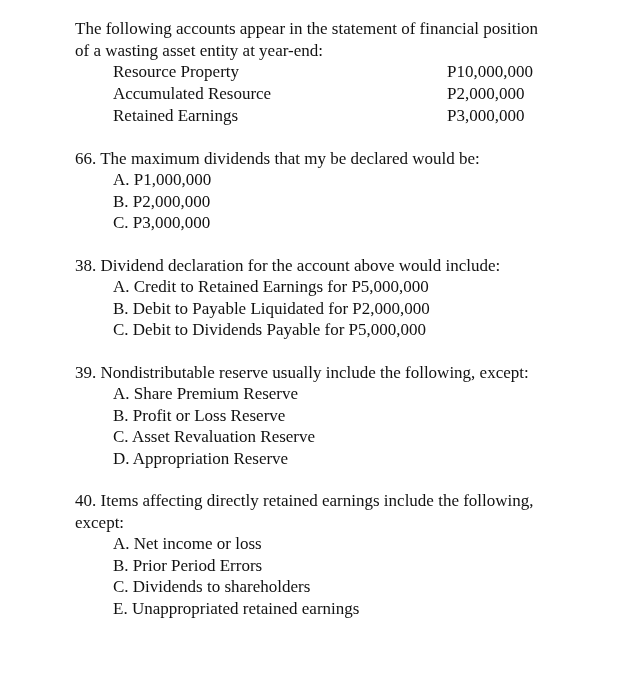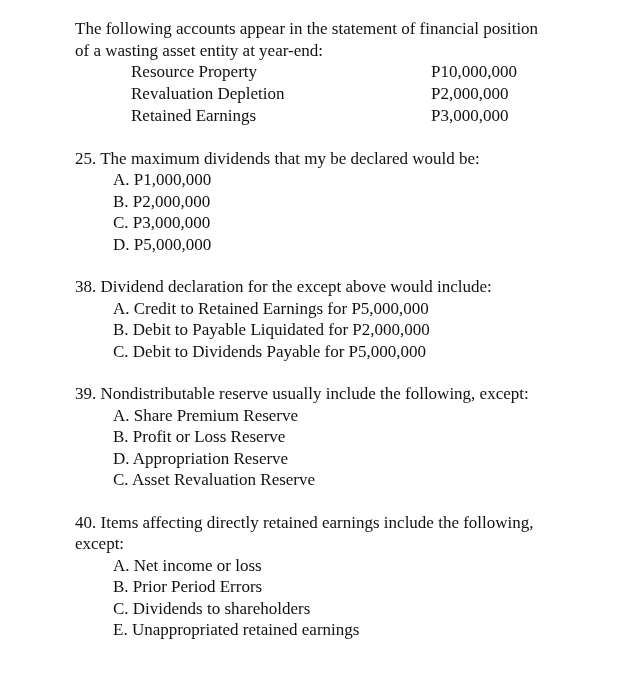--- a/index.html
+++ b/index.html
@@ -35,25 +35,25 @@
     position: relative;
   }
   .acct-row {
     position: relative;
     height: 21.8px;
     line-height: 21.8px;
     white-space: nowrap;
   }
   .acct-name {
     position: absolute;
-    left: 56px;
+    left: 38px;
   }
   .acct-amount {
     position: absolute;
-    left: 356px;
+    left: 372px;
   }
   .question {
     margin-top: 21px;
   }
   .q-first {
     margin-top: 21.5px;
   }
 </style>
 </head>
 <body>
@@ -64,59 +64,58 @@
     <div class="line">The following accounts appear in the statement of financial position</div>
     <div class="line">of a wasting asset entity at year-end:</div>
   </div>
 
   <div class="accounts">
     <div class="acct-row">
       <span class="acct-name">Resource Property</span>
       <span class="acct-amount">P10,000,000</span>
     </div>
     <div class="acct-row">
-      <span class="acct-name">Revaluation Depletion</span>
+      <span class="acct-name">Accumulated Resource</span>
       <span class="acct-amount">P2,000,000</span>
     </div>
     <div class="acct-row">
       <span class="acct-name">Retained Earnings</span>
       <span class="acct-amount">P3,000,000</span>
     </div>
   </div>
 
   <div class="question q-first">
     <div class="line">
-      <span>25.</span>
+      <span>66.</span>
       <span>The maximum dividends that my be declared would be:</span>
     </div>
     <div class="line indent">A. P1,000,000</div>
     <div class="line indent">B. P2,000,000</div>
     <div class="line indent">C. P3,000,000</div>
-    <div class="line indent">D. P5,000,000</div>
   </div>
 
   <div class="question">
     <div class="line">
       <span>38.</span>
-      <span>Dividend declaration for the except above would include:</span>
+      <span>Dividend declaration for the account above would include:</span>
     </div>
     <div class="line indent">A. Credit to Retained Earnings for P5,000,000</div>
     <div class="line indent">B. Debit to Payable Liquidated for P2,000,000</div>
     <div class="line indent">C. Debit to Dividends Payable for P5,000,000</div>
   </div>
 
   <div class="question">
     <div class="line">
       <span>39.</span>
       <span>Nondistributable reserve usually include the following, except:</span>
     </div>
     <div class="line indent">A. Share Premium Reserve</div>
     <div class="line indent">B. Profit or Loss Reserve</div>
+    <div class="line indent">C. Asset Revaluation Reserve</div>
     <div class="line indent">D. Appropriation Reserve</div>
-    <div class="line indent">C. Asset Revaluation Reserve</div>
   </div>
 
   <div class="question">
     <div class="line">
       <span>40.</span>
       <span>Items affecting directly retained earnings include the following,</span>
     </div>
     <div class="line">except:</div>
     <div class="line indent">A. Net income or loss</div>
     <div class="line indent">B. Prior Period Errors</div>

